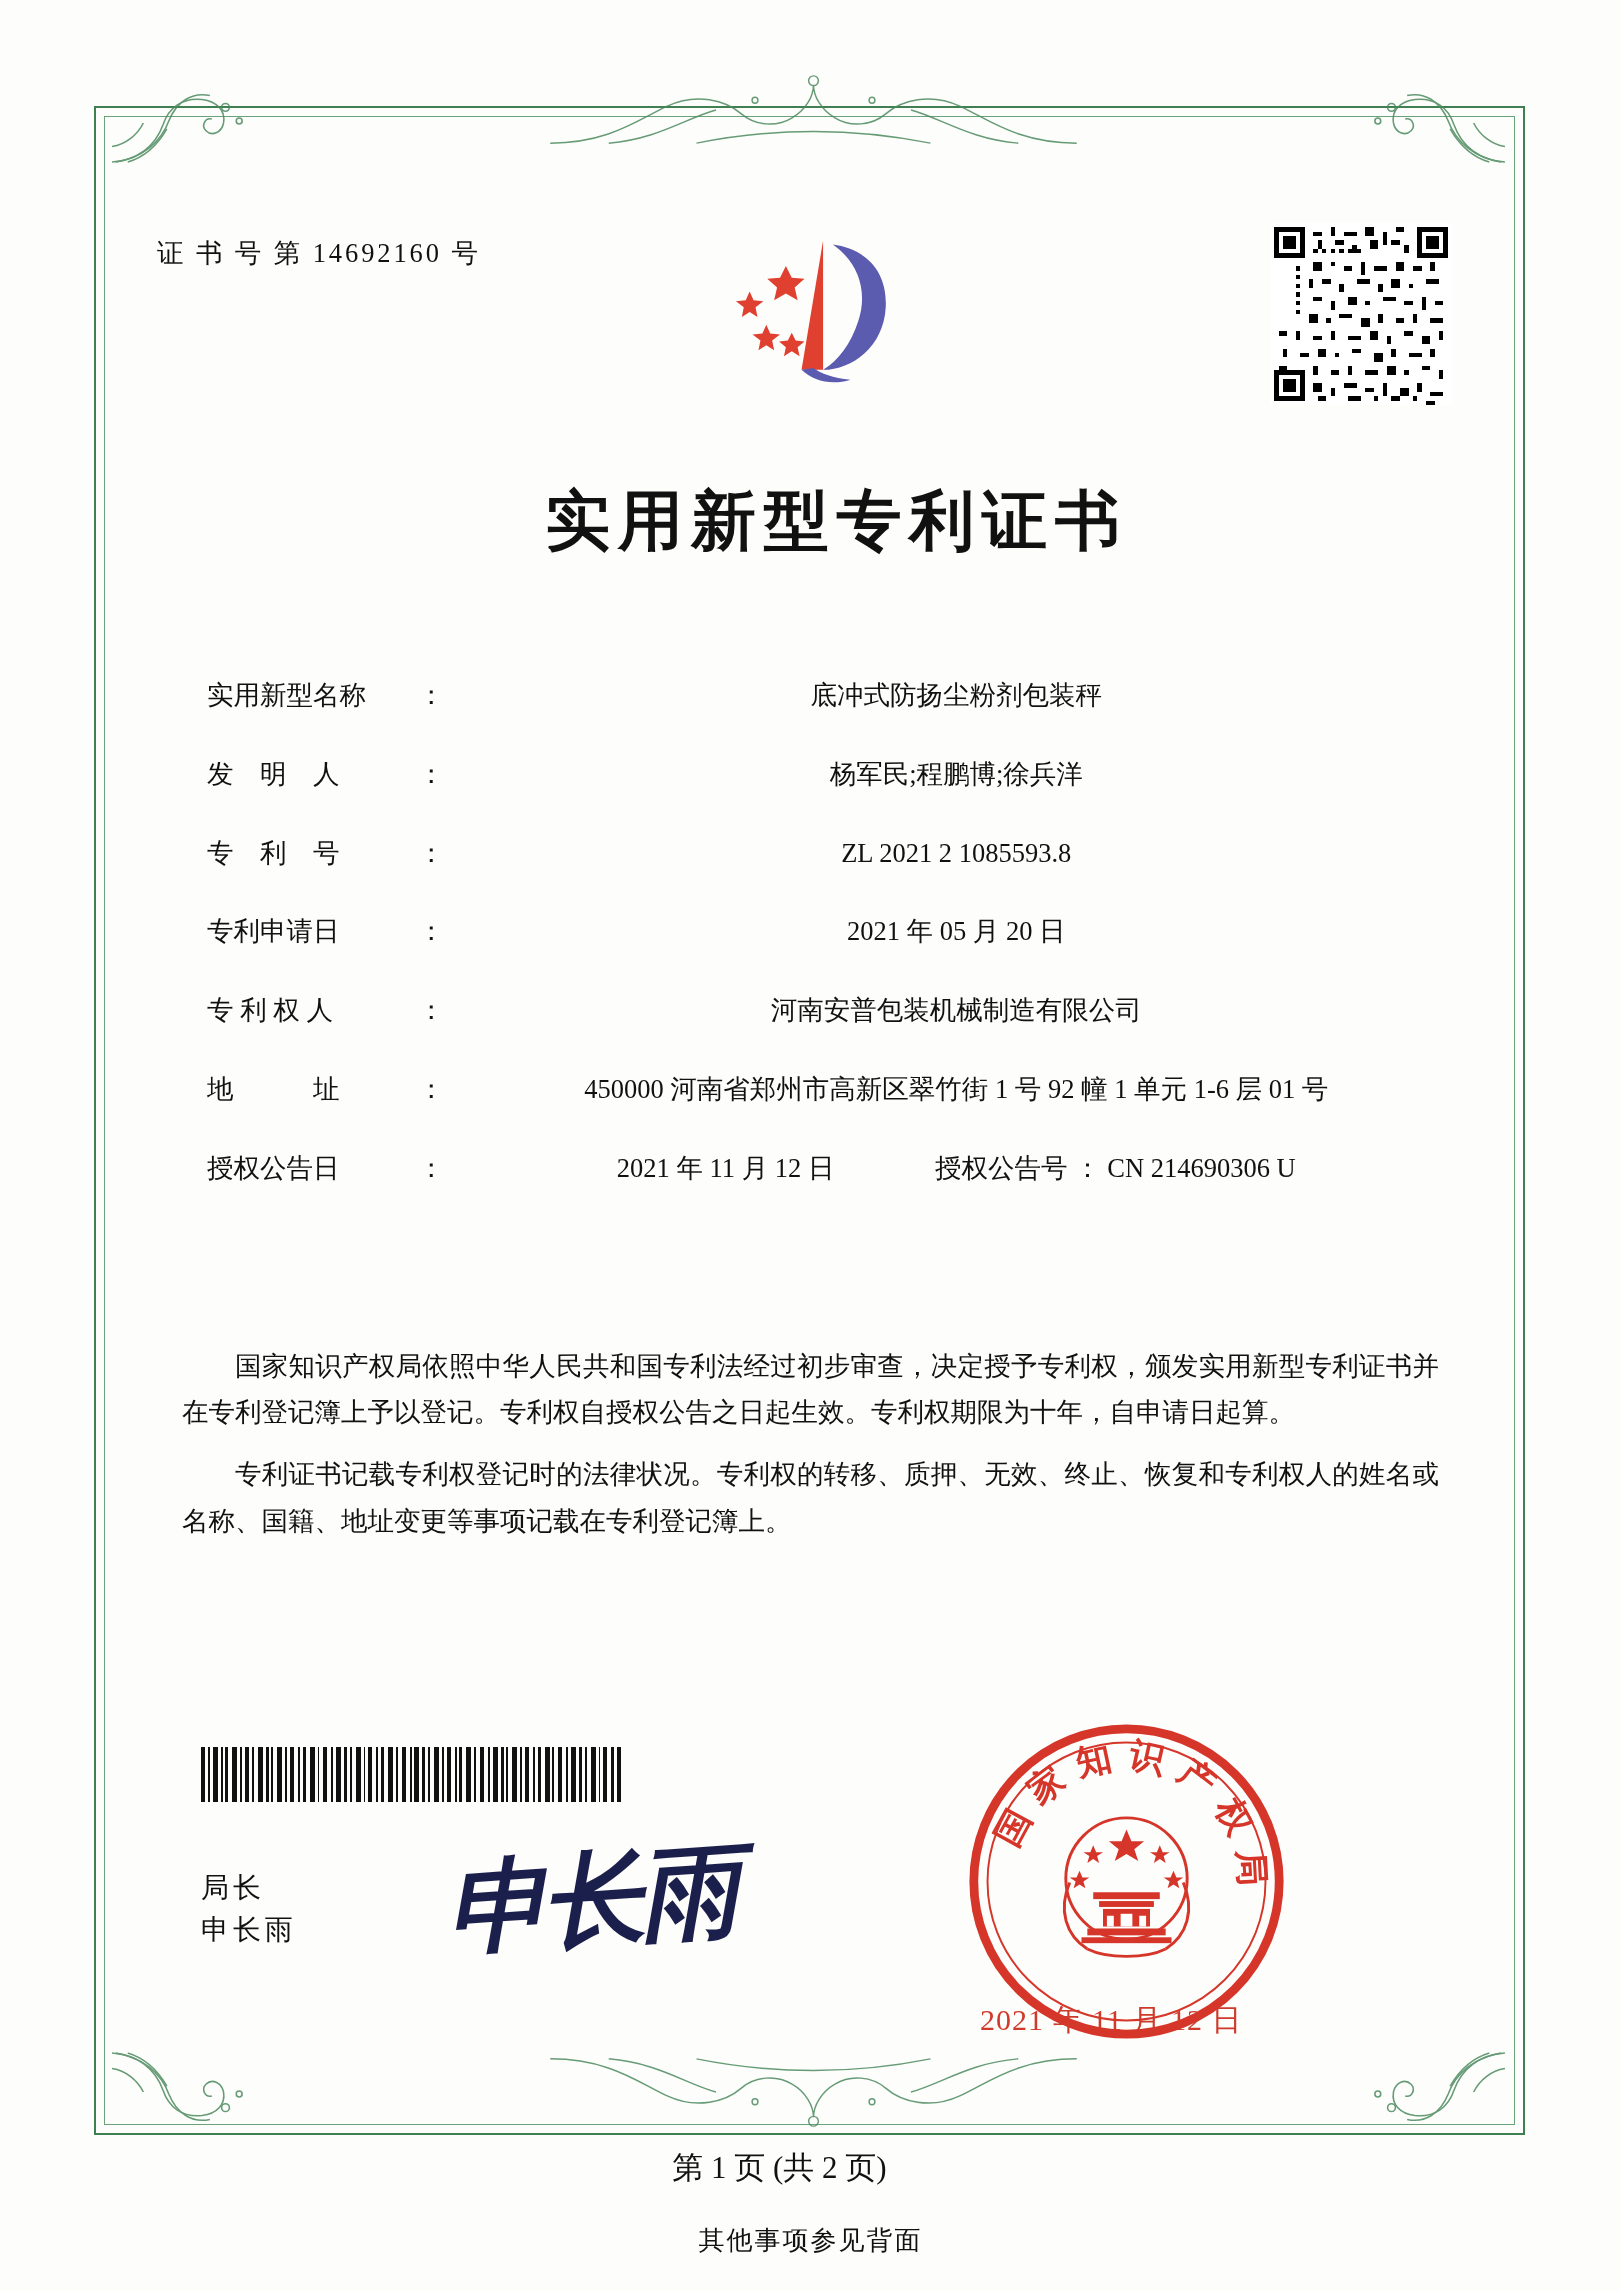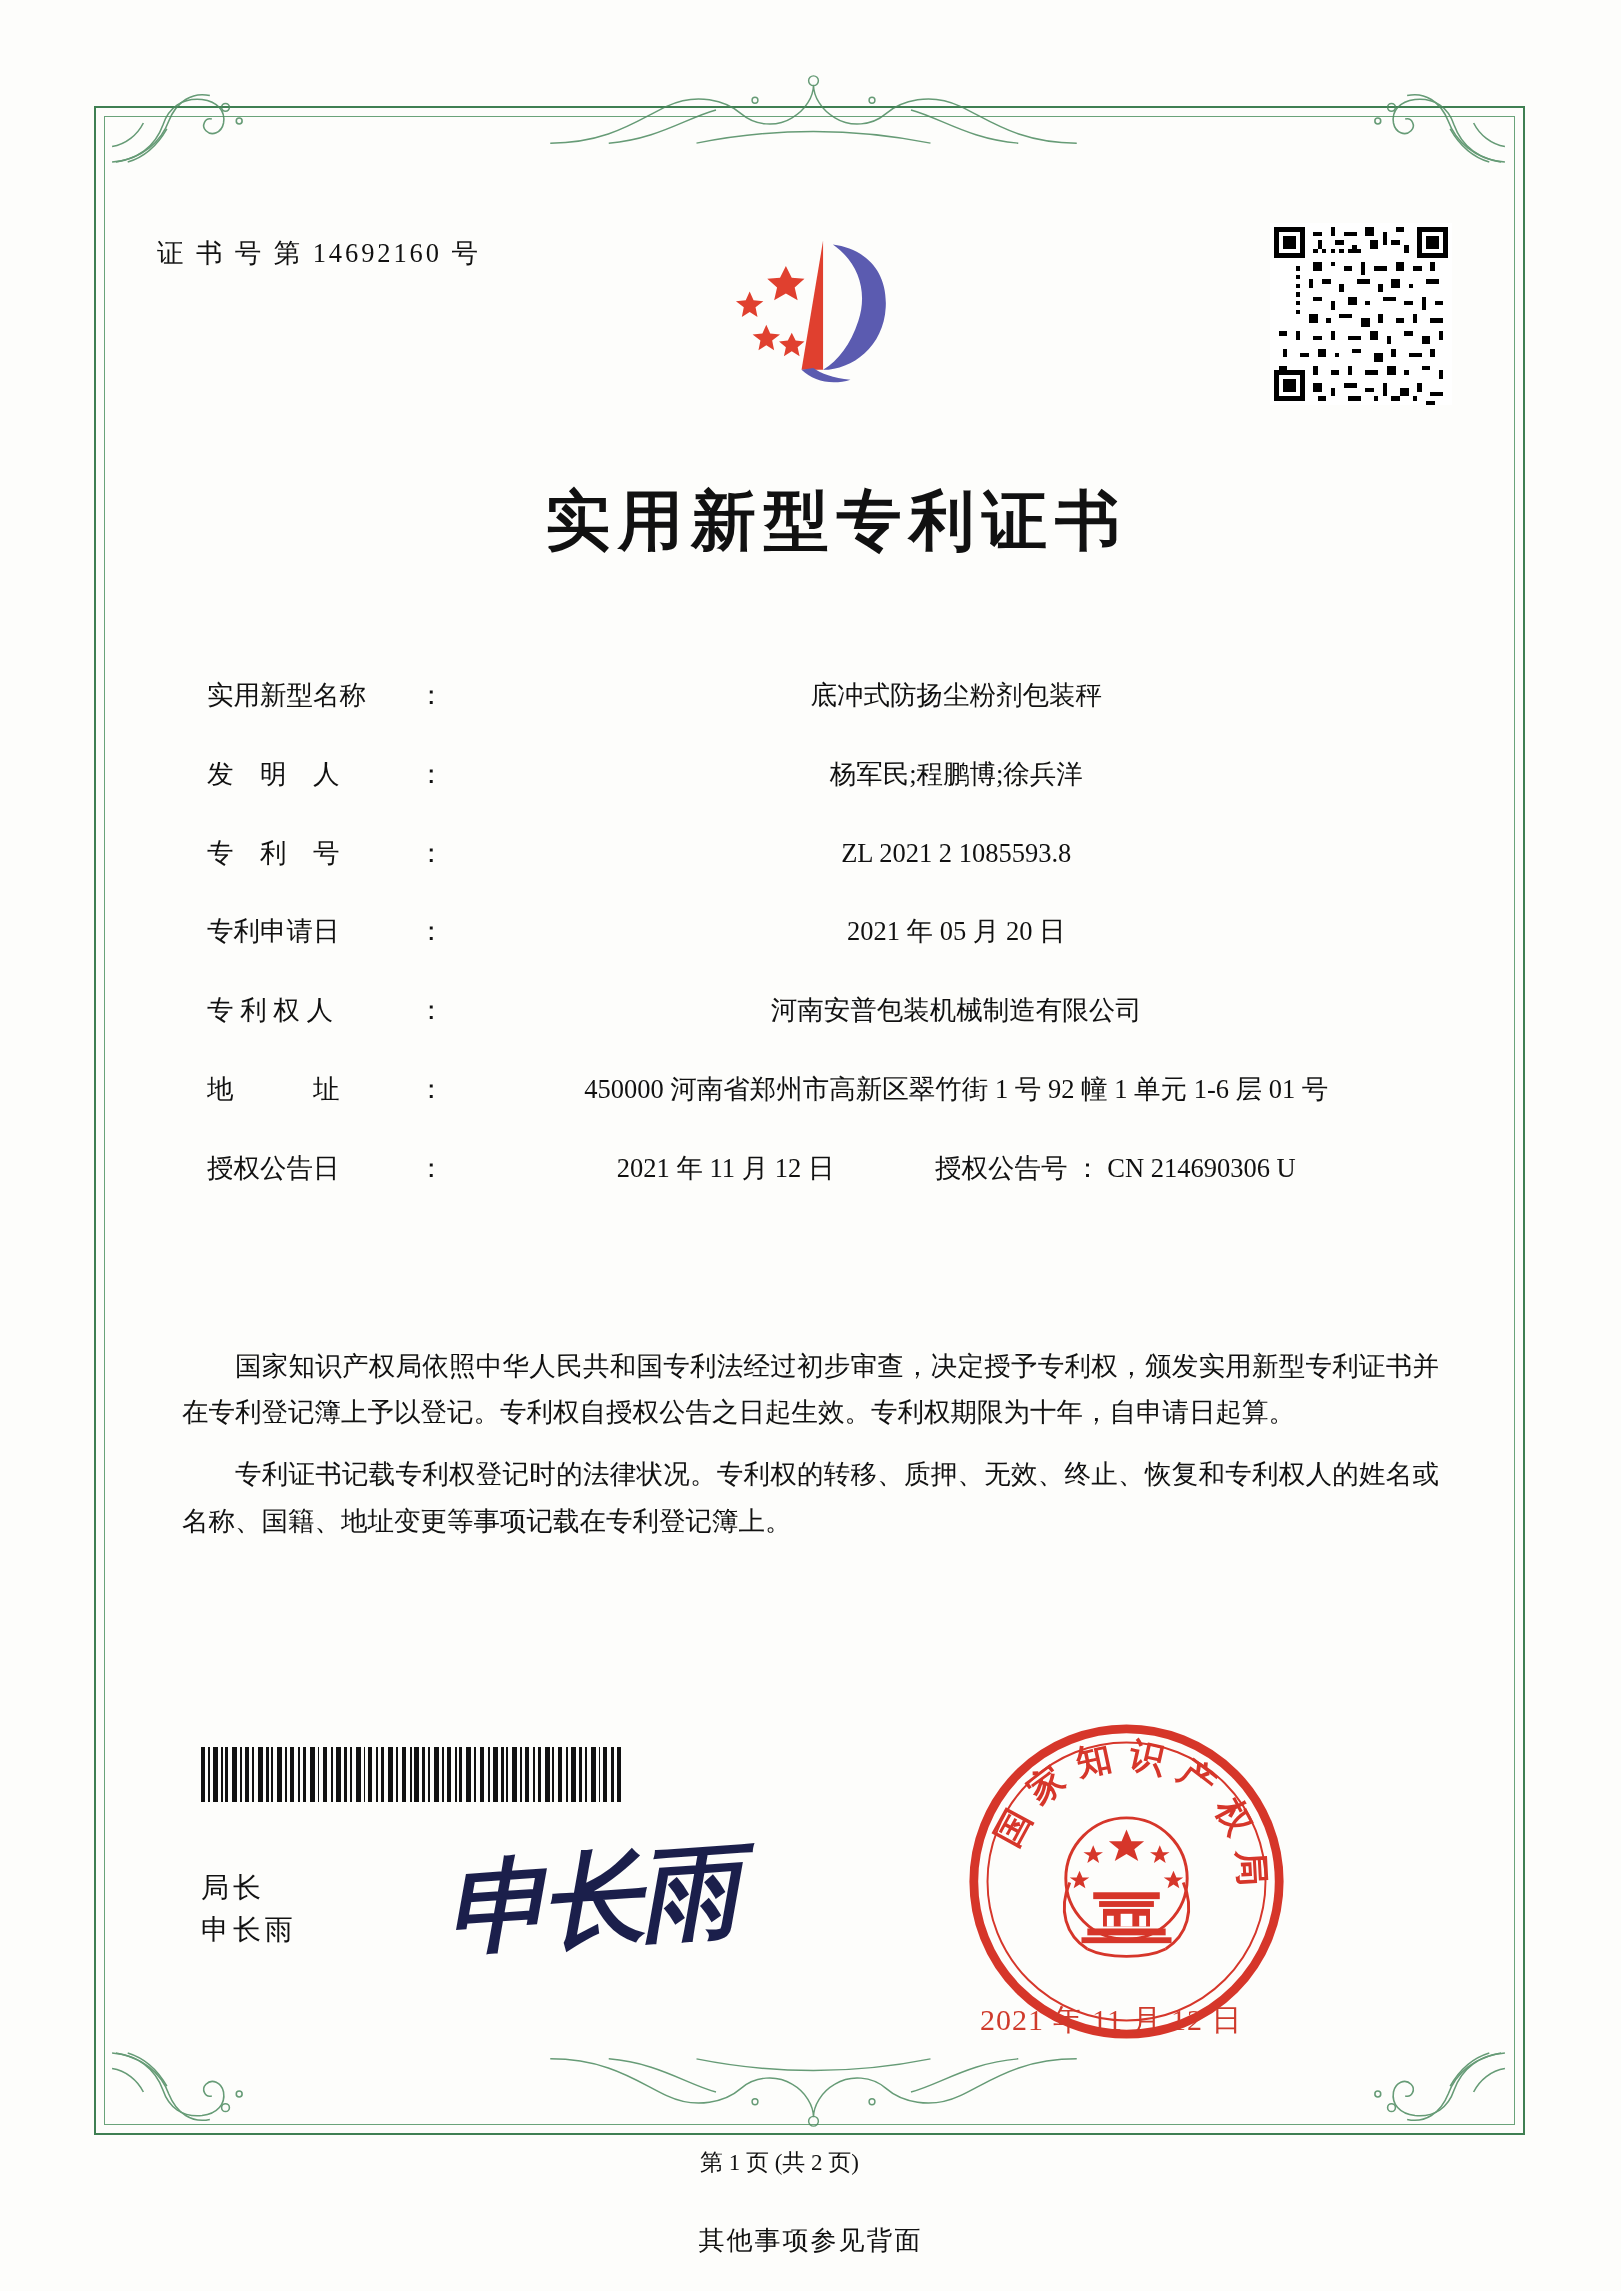--- a/index.html
+++ b/index.html
@@ -187,21 +187,21 @@
     letter-spacing: 1px;
     white-space: nowrap;
   }
 
   
   .page-num {
     position: absolute;
     left: 0; top: 2147px;
     width: 1559px;
     text-align: center;
-    font-size: 23px;
+    font-size: 31px;
   }
   .back-note {
     position: absolute;
     left: 0; top: 2223px;
     width: 1621px;
     text-align: center;
     font-size: 26px;
     letter-spacing: 2px;
   }
 </style>

